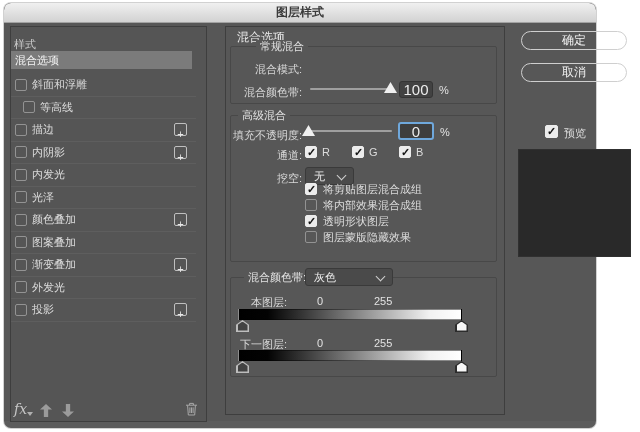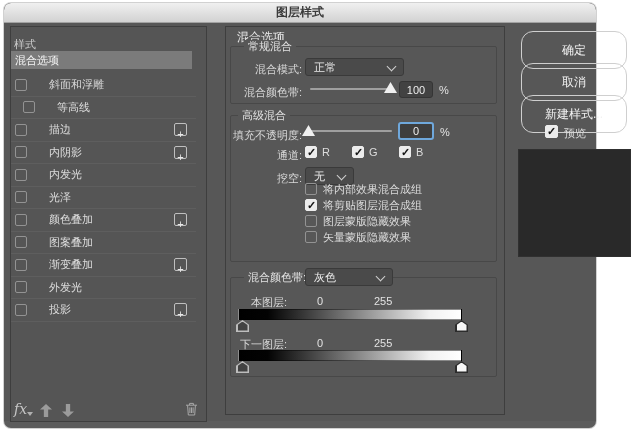--- a/index.html
+++ b/index.html
@@ -13,21 +13,21 @@
   
   .panel{position:absolute;border:1px solid #3e3e3e;box-sizing:border-box;}
   .sidebar{left:10px;top:26px;width:197px;height:396px;background:#555555;}
   .mainpanel{left:225px;top:26px;width:280px;height:389px;}
 
   .sb-header{position:absolute;left:14px;top:28px;font-size:11px;color:#cccccc;margin-top:9px;}
   .sb-selected{position:absolute;left:11px;top:51px;width:181px;height:18px;background:#7b7b7b;color:#f7f7f7;font-size:11px;line-height:18px;padding-left:4px;box-sizing:border-box;}
   .sb-list{position:absolute;left:11px;top:74px;width:185px;}
   .srow{position:relative;height:22.5px;display:flex;align-items:center;padding-left:4px;box-sizing:border-box;border-bottom:1px solid rgba(255,255,255,.055);}
   .srow.indent{padding-left:12px;}
-  .srow .lbl{margin-left:22px;}
+  .srow .lbl{margin-left:5px;}
   .lbl{font-size:11px;color:#dcdcdc;white-space:nowrap;}
 
   .cb{width:12px;height:12px;border:1px solid #939393;border-radius:2px;box-sizing:border-box;position:relative;flex:none;background:transparent;}
   .cb.checked{background:#ececec;border-color:#ececec;}
   .cb.checked::after{content:"✓";position:absolute;left:1px;top:-1px;font-size:11px;line-height:12px;font-weight:bold;color:#151515;}
 
   .plusbox{position:absolute;right:9px;top:4px;width:13px;height:13px;border:1px solid #bfbfbf;border-radius:2px;box-sizing:border-box;text-align:center;color:#e8e8e8;}
   .plusbox::before{content:"+";font-size:11px;line-height:11px;}
 
   .sb-footer-fx{position:absolute;left:14px;top:401px;font-family:"DejaVu Serif",serif;font-style:italic;font-size:14px;color:#c6c6c6;}
@@ -37,34 +37,34 @@
   .trash{position:absolute;left:185px;top:402px;width:13px;height:14px;}
 
   .heading{position:absolute;left:237px;top:29px;font-size:12px;color:#e8e8e8;}
   .fieldset{position:absolute;border:1px solid #484848;border-radius:2px;box-sizing:border-box;}
   .legend{position:absolute;background:#575757;padding:0 4px;font-size:11px;color:#e3e3e3;line-height:12px;white-space:nowrap;}
   .rlabel{position:absolute;text-align:right;font-size:11px;color:#d8d8d8;white-space:nowrap;}
   .dd{position:absolute;background:#4a4a4a;border:1px solid #3a3a3a;border-radius:3px;box-sizing:border-box;color:#e9e9e9;font-size:11px;display:flex;align-items:center;padding-left:8px;}
   .chev{position:absolute;right:8px;top:4px;width:6px;height:6px;border-right:1.6px solid #d0d0d0;border-bottom:1.6px solid #d0d0d0;transform:rotate(45deg);}
   .track{position:absolute;height:2px;background:#9f9f9f;border-radius:1px;}
   .thumb{position:absolute;width:13px;height:11px;background:#f0f0f0;clip-path:polygon(50% 0,100% 100%,0 100%);filter:drop-shadow(0 1px 1px rgba(0,0,0,.6));}
-  .input{position:absolute;background:#424242;border:1px solid #353535;border-radius:3px;box-sizing:border-box;color:#ececec;font-size:11px;display:flex;align-items:center;justify-content:center;}
+  .input{position:absolute;background:#424242;border:1px solid #353535;border-radius:3px;box-sizing:border-box;color:#ececec;font-size:15px;display:flex;align-items:center;justify-content:center;}
   .input.focus{border:2px solid #6fa8dc;background:#3e3e3e;}
   .num{position:absolute;font-size:11px;color:#e2e2e2;}
   .optrow{display:flex;align-items:center;height:16px;}
   .optrow .lbl{margin-left:6px;}
   .chrow{display:flex;align-items:center;width:47px;flex:none;}
   .chrow .lbl{margin-left:5px;}
   .gbar{position:absolute;width:224px;height:11px;border:1px solid rgba(0,0,0,.45);box-sizing:border-box;background:linear-gradient(90deg,#000 0%,#030303 13%,#f2f2f2 86%,#fff 100%);}
   .mk{position:absolute;width:13px;height:12px;clip-path:polygon(50% 0,100% 40%,100% 100%,0 100%,0 40%);}
   .mk i{position:absolute;left:1.5px;right:1.5px;top:1.5px;bottom:1.5px;clip-path:polygon(50% 0,100% 40%,100% 100%,0 100%,0 40%);}
   .mk.dark{background:#bdbdbd;}.mk.dark i{background:#424242;}
   .mk.light{background:#2c2c2c;}.mk.light i{background:#f7f7f7;}
 
-  .btn{position:absolute;left:521px;width:106px;height:38px;border:1px solid #cfcfcf;border-radius:12px;box-sizing:border-box;color:#f2f2f2;font-size:12px;display:flex;align-items:center;justify-content:center;background:transparent;}
+  .btn{position:absolute;left:521px;width:106px;height:19px;border:1px solid #cfcfcf;border-radius:12px;box-sizing:border-box;color:#f2f2f2;font-size:12px;display:flex;align-items:center;justify-content:center;background:transparent;}
   .swatch{position:absolute;left:518px;top:149px;width:113px;height:108px;background:#292929;border:1px solid #303030;box-sizing:border-box;}
 </style>
 </head>
 <body>
 
 <div class="dialog">
   <div class="titlebar">
     <div class="title">图层样式</div>
   </div>
 
@@ -150,27 +150,23 @@
   <span class="trash">
     <svg width="13" height="14" viewBox="0 0 13 14">
       <path d="M1 3.2h11 M4.6 3V1.4h3.8V3 M2.6 3.4l.7 9.6h6.4l.7-9.6 M4.9 5.4v5.6 M6.5 5.4v5.6 M8.1 5.4v5.6" stroke="#a8a8a8" stroke-width="1" fill="none"></path>
     </svg>
   </span>
 
   <div class="panel mainpanel"></div>
   <div class="heading">混合选项</div>
 
   <div class="fieldset" style="left:230px;top:46px;width:267px;height:58px;"></div>
-  <div class="legend" style="left:244px;top:40px;">常规混合</div>
+  <div class="legend" style="left:256px;top:40px;">常规混合</div>
 
   <div class="rlabel" style="left:230px;top:62px;width:72px;">混合模式:</div>
-  <div class="dd" style="left:305px;top:58px;width:99px;height:18px;">
-    <span>正常</span>
-    <span class="chev"></span>
-  </div>
 
   <div class="rlabel" style="left:230px;top:85px;width:72px;">混合颜色带:</div>
   <div class="track" style="left:310px;top:88px;width:82px;"></div>
   <span class="thumb" style="left:384px;top:82px;"></span>
   <div class="input" style="left:399px;top:81px;width:34px;height:17px;">100</div>
   <div class="num" style="left:439px;top:84px;">%</div>
 
   <div class="fieldset" style="left:230px;top:115px;width:267px;height:147px;"></div>
   <div class="legend" style="left:238px;top:109px;">高级混合</div>
 
@@ -199,39 +195,39 @@
 </div>
 
   <div class="rlabel" style="left:230px;top:171px;width:72px;">挖空:</div>
   <div class="dd" style="left:305px;top:167px;width:49px;height:18px;">
     <span>无</span>
     <span class="chev"></span>
   </div>
 
   <div class="abs" id="adv-options" style="left:305px;top:181px;">
   <div class="optrow">
+    <span class="cb checked"></span>
+    <span class="lbl">将剪贴图层混合成组</span>
+  </div>
+
+  <div class="optrow">
     <span class="cb"></span>
     <span class="lbl">将内部效果混合成组</span>
   </div>
 
   <div class="optrow">
     <span class="cb checked"></span>
-    <span class="lbl">将剪贴图层混合成组</span>
-  </div>
-
+    <span class="lbl">透明形状图层</span>
+  </div>
 
   <div class="optrow">
     <span class="cb"></span>
     <span class="lbl">图层蒙版隐藏效果</span>
   </div>
 
-  <div class="optrow">
-    <span class="cb"></span>
-    <span class="lbl">矢量蒙版隐藏效果</span>
-  </div>
 </div>
 
   <div class="fieldset" style="left:230px;top:277px;width:267px;height:100px;"></div>
   <div class="legend" style="left:244px;top:271px;">混合颜色带:</div>
   <div class="dd" style="left:305px;top:268px;width:88px;height:18px;">
     <span>灰色</span>
     <span class="chev"></span>
   </div>
 
   <div class="rlabel" style="left:230px;top:295px;width:57px;">本图层:</div>
@@ -251,19 +247,18 @@
   <div class="gbar" style="left:238px;top:350px;"></div>
   <span class="mk dark" style="left:236px;top:361px;">
       <i></i>
     </span>
   <span class="mk light" style="left:455px;top:361px;">
       <i></i>
     </span>
 
   <div class="btn" style="top:31px;">确定</div>
   <div class="btn" style="top:63px;">取消</div>
-  <div class="btn" style="top:95px;">新建样式...</div>
 
   <span class="cb checked" style="position:absolute;left:545px;top:125px;width:13px;height:13px;"></span>
   <div class="lbl" style="position:absolute;left:564px;top:126px;">预览</div>
 
   <div class="swatch"></div>
 </div>
 
 </body></html>

